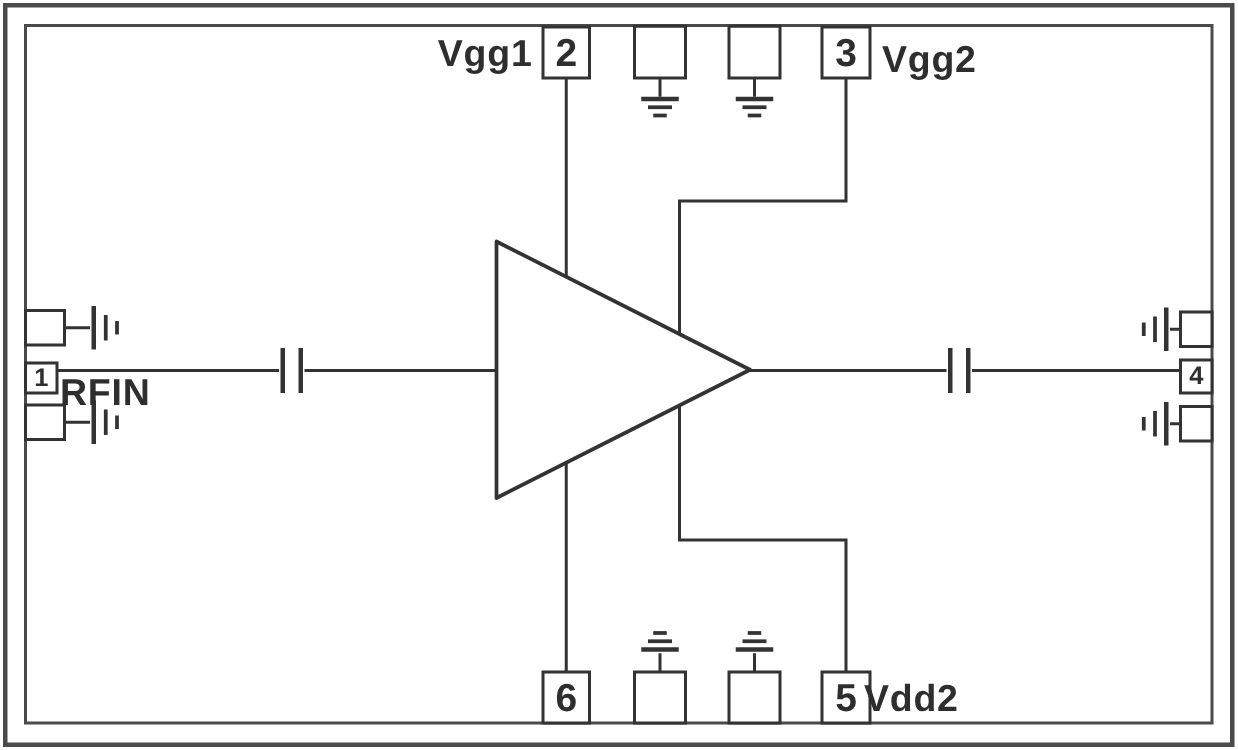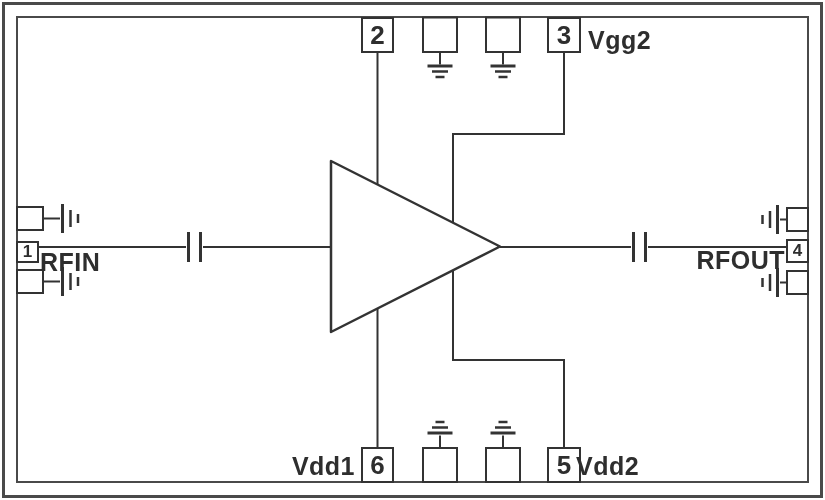--- a/index.html
+++ b/index.html
@@ -144,19 +144,18 @@
     <rect x="787" y="240" width="21" height="22" fill="#fff" stroke="#333" stroke-width="2"></rect>
   </svg>
 
   <div class="pin-num num-lg" style="left:362px; top:18px; width:31px; line-height:34px;">2</div>
   <div class="pin-num num-lg" style="left:548px; top:18px; width:32px; line-height:34px;">3</div>
   <div class="pin-num num-lg" style="left:362px; top:448px; width:31px; line-height:34px;">6</div>
   <div class="pin-num num-lg" style="left:548px; top:448px; width:32px; line-height:34px;">5</div>
   <div class="pin-num num-sm" style="left:17px; top:242px; width:21px; line-height:20px;">1</div>
   <div class="pin-num num-sm" style="left:787px; top:240px; width:21px; line-height:22px;">4</div>
 
+  <div class="lbl" style="left:240px; top:24px; width:115px; text-align:right;">Vgg1</div>
   <div class="lbl" style="left:588px; top:28px;">Vgg2</div>
-  <div class="lbl" style="left:240px; top:454px; width:115px; text-align:right;">Vdd1</div>
   <div class="lbl" style="left:576px; top:454px;">Vdd2</div>
   <div class="lbl" style="left:40px; top:250px;">RFIN</div>
-  <div class="lbl" style="left:666px; top:248px; width:119px; text-align:right;">RFOUT</div>
 
 </div>
 
 </body></html>

